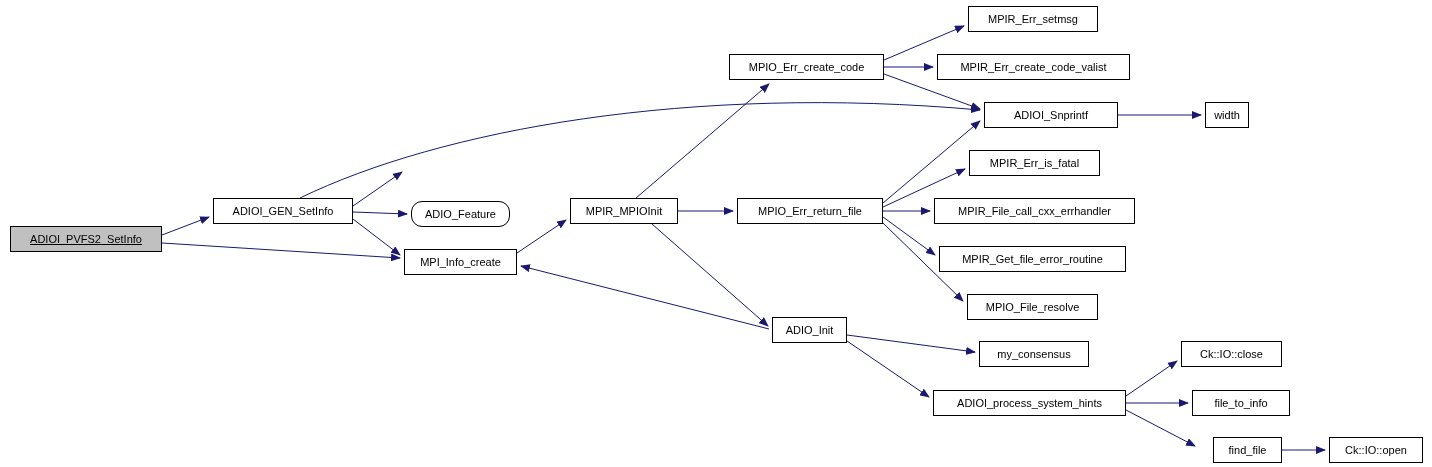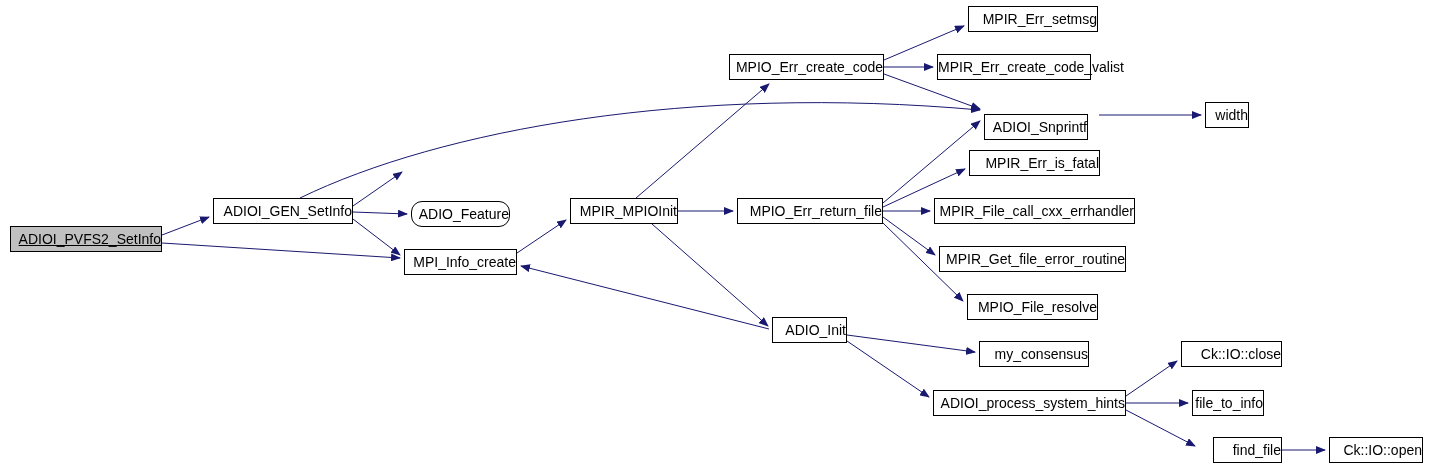--- a/index.html
+++ b/index.html
@@ -17,23 +17,23 @@
     width: 1432px; height: 467px;
     pointer-events: none;
   }
   .node {
     position: absolute;
     box-sizing: border-box;
     height: 26px;
     border: 1px solid #000000;
     background: #ffffff;
     color: #000000;
-    font-size: 14px;
+    font-size: 11px;
     line-height: 24px;
-    text-align: right;
+    text-align: center;
     white-space: nowrap;
     cursor: pointer;
   }
   .node.root {
     background: #c0c0c0;
     cursor: default;
     text-decoration: underline;
   }
 </style>
 </head>
@@ -77,29 +77,29 @@
     </g>
   </svg>
 
   <div class="node root" style="left:10px;   top:226px; width:152px;">ADIOI_PVFS2_SetInfo</div>
   <div class="node" style="left:213px;  top:198px; width:140px;">ADIOI_GEN_SetInfo</div>
   <div class="node" style="left:411px;  top:201px; width:99px;border-radius:11px;">ADIO_Feature</div>
   <div class="node" style="left:404px;  top:249px; width:113px;">MPI_Info_create</div>
   <div class="node" style="left:570px;  top:198px; width:108px;">MPIR_MPIOInit</div>
   <div class="node" style="left:729px;  top:54px;  width:155px;">MPIO_Err_create_code</div>
   <div class="node" style="left:968px;  top:6px;   width:130px;">MPIR_Err_setmsg</div>
-  <div class="node" style="left:937px;  top:54px;  width:154px;">MPIR_Err_create_code_valist</div>
-  <div class="node" style="left:984px;  top:114px; width:104px;">ADIOI_Snprintf</div>
+  <div class="node" style="left:937px;  top:54px;  width:193px;">MPIR_Err_create_code_valist</div>
+  <div class="node" style="left:984px;  top:102px; width:134px;">ADIOI_Snprintf</div>
   <div class="node" style="left:1205px; top:102px; width:44px;">width</div>
   <div class="node" style="left:969px;  top:150px; width:131px;">MPIR_Err_is_fatal</div>
   <div class="node" style="left:737px;  top:198px; width:146px;">MPIO_Err_return_file</div>
   <div class="node" style="left:934px;  top:198px; width:201px;">MPIR_File_call_cxx_errhandler</div>
   <div class="node" style="left:939px;  top:246px; width:187px;">MPIR_Get_file_error_routine</div>
   <div class="node" style="left:967px;  top:294px; width:131px;">MPIO_File_resolve</div>
   <div class="node" style="left:772px;  top:317px; width:75px;">ADIO_Init</div>
   <div class="node" style="left:979px;  top:341px; width:110px;">my_consensus</div>
   <div class="node" style="left:933px;  top:390px; width:193px;">ADIOI_process_system_hints</div>
   <div class="node" style="left:1181px; top:341px; width:101px;">Ck::IO::close</div>
-  <div class="node" style="left:1192px; top:390px; width:72px;">file_to_info</div>
+  <div class="node" style="left:1192px; top:390px; width:98px;">file_to_info</div>
   <div class="node" style="left:1199px; top:437px; width:69px;margin-left:14px;">find_file</div>
   <div class="node" style="left:1329px; top:437px; width:94px;">Ck::IO::open</div>
 
 </div>
 
 </body></html>

